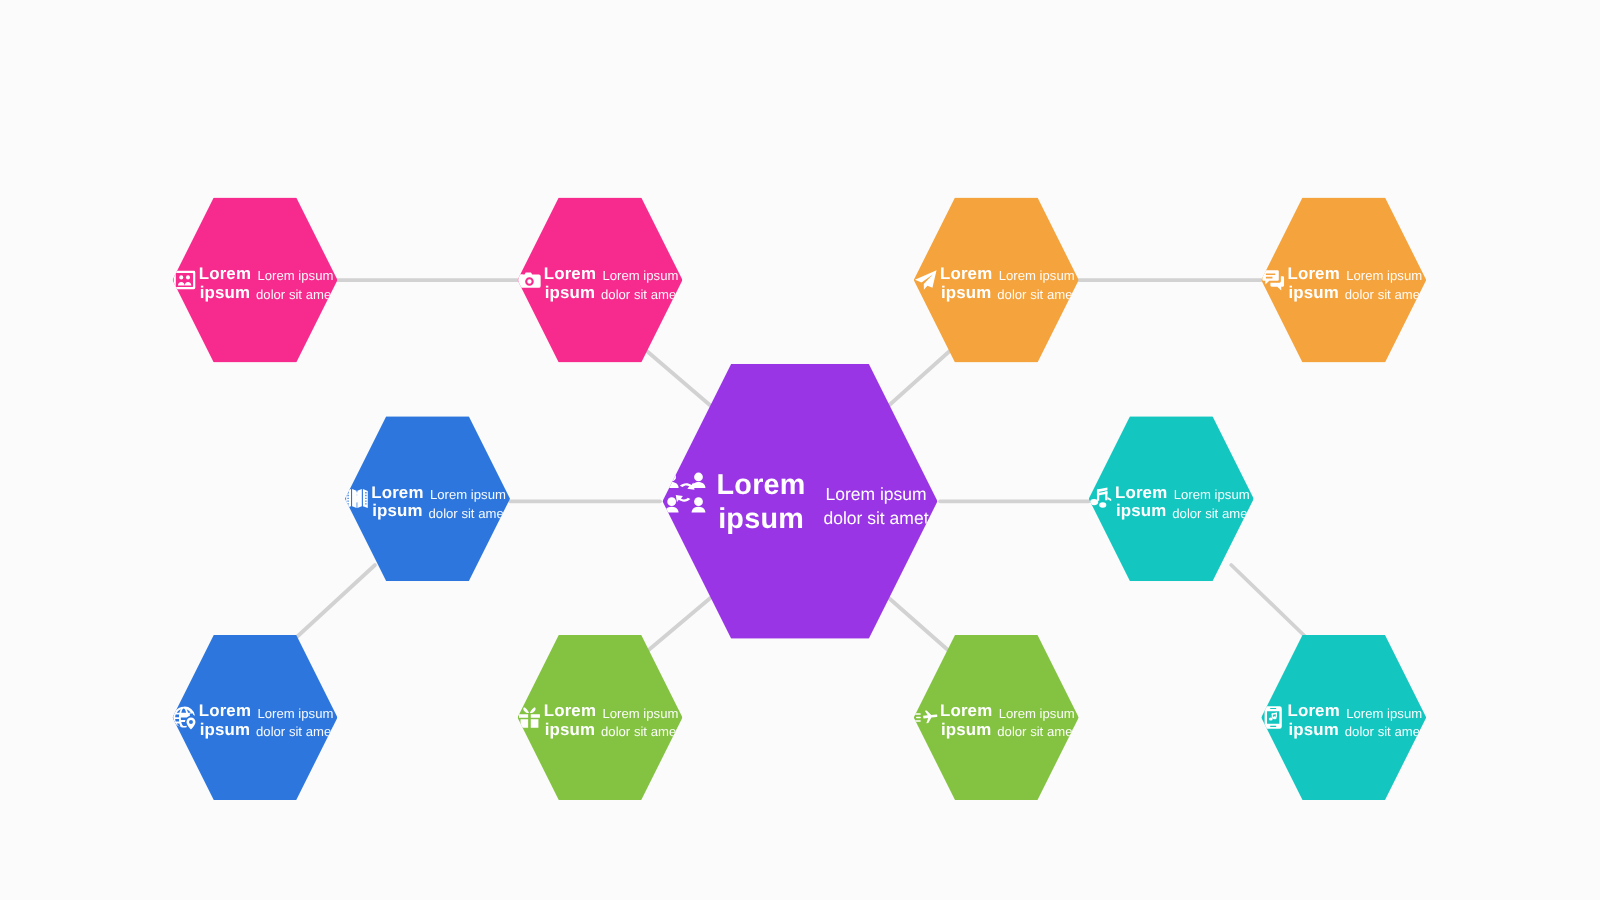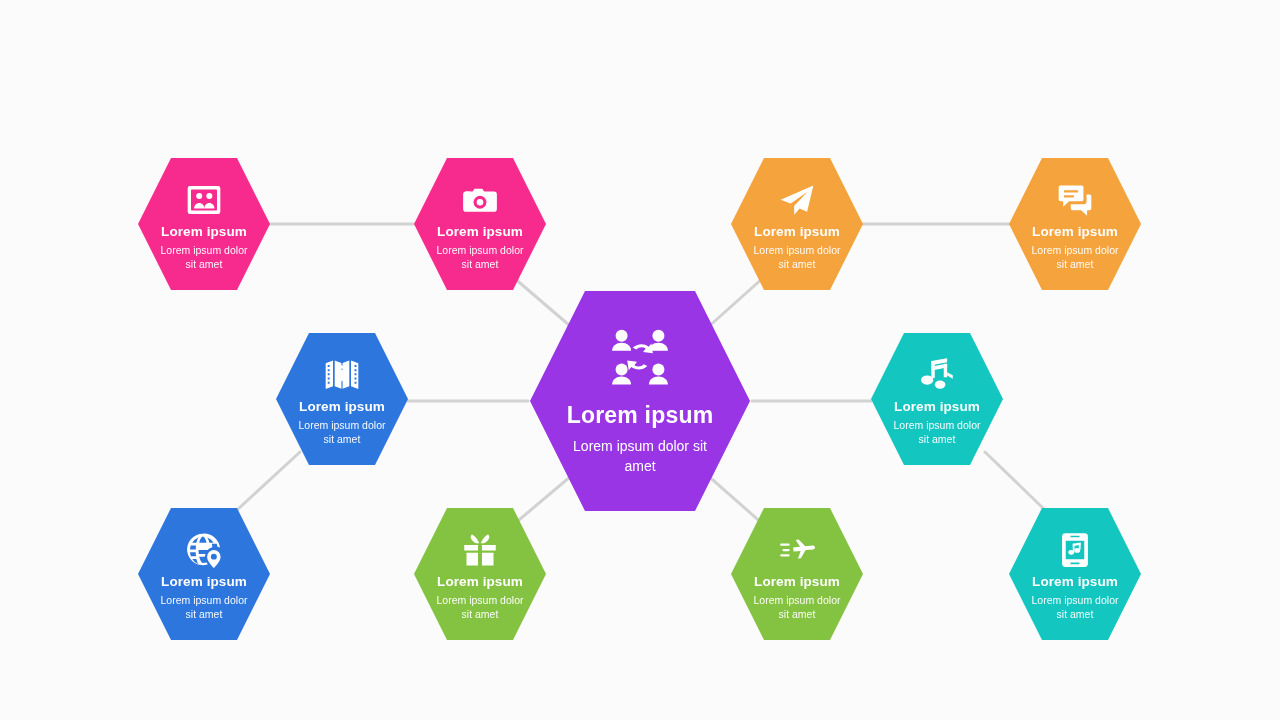--- a/index.html
+++ b/index.html
@@ -24,21 +24,21 @@
     top: 0;
     width: 1280px;
     height: 720px;
   }
   .hex {
     position: absolute;
     box-sizing: border-box;
     -webkit-clip-path: polygon(25% 0%, 75% 0%, 100% 50%, 75% 100%, 25% 100%, 0% 50%);
     clip-path: polygon(25% 0%, 75% 0%, 100% 50%, 75% 100%, 25% 100%, 0% 50%);
     display: flex;
-    flex-direction: column;
+    flex-direction: row;
     align-items: center;
     justify-content: center;
     text-align: center;
     color: #ffffff;
   }
   
   .hex.sat {
     width: 132px;
     height: 132px;
     padding-top: 6px;

